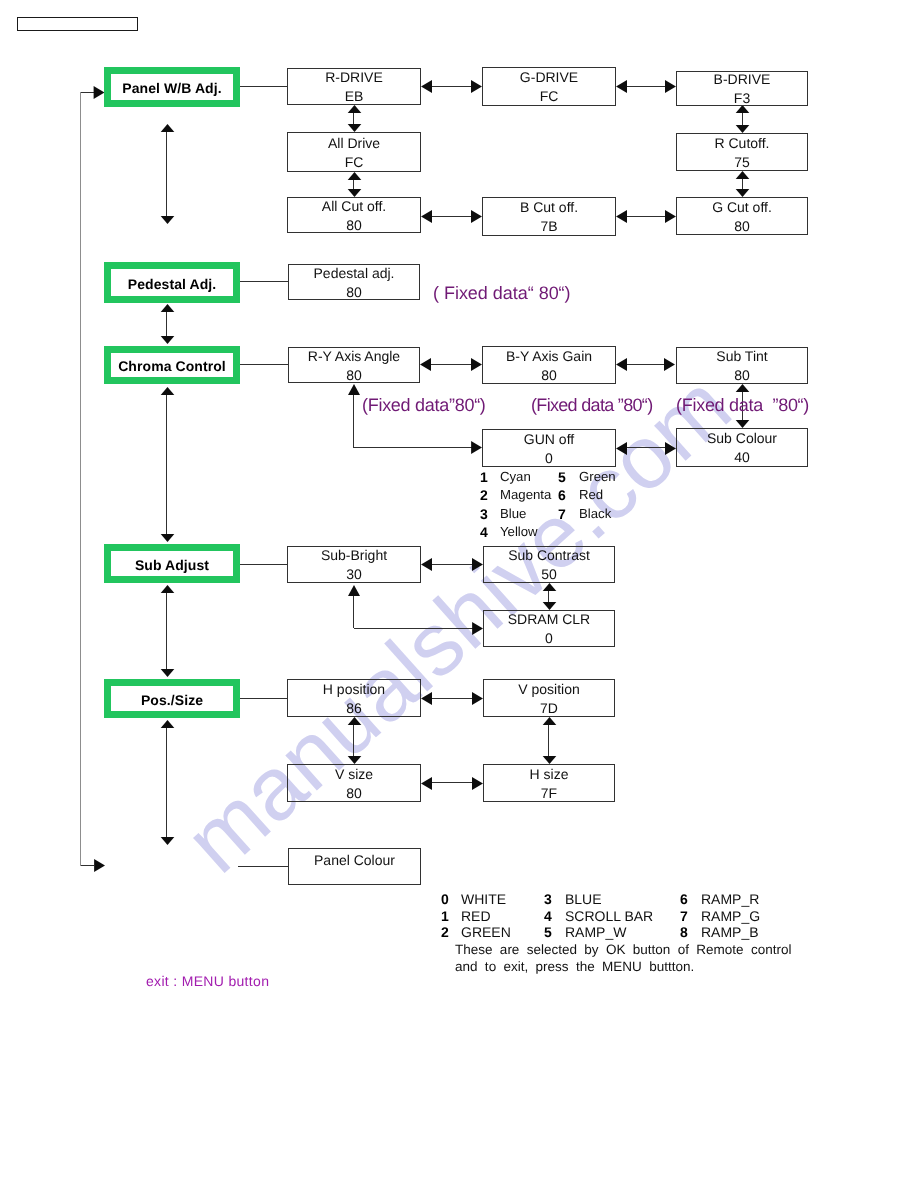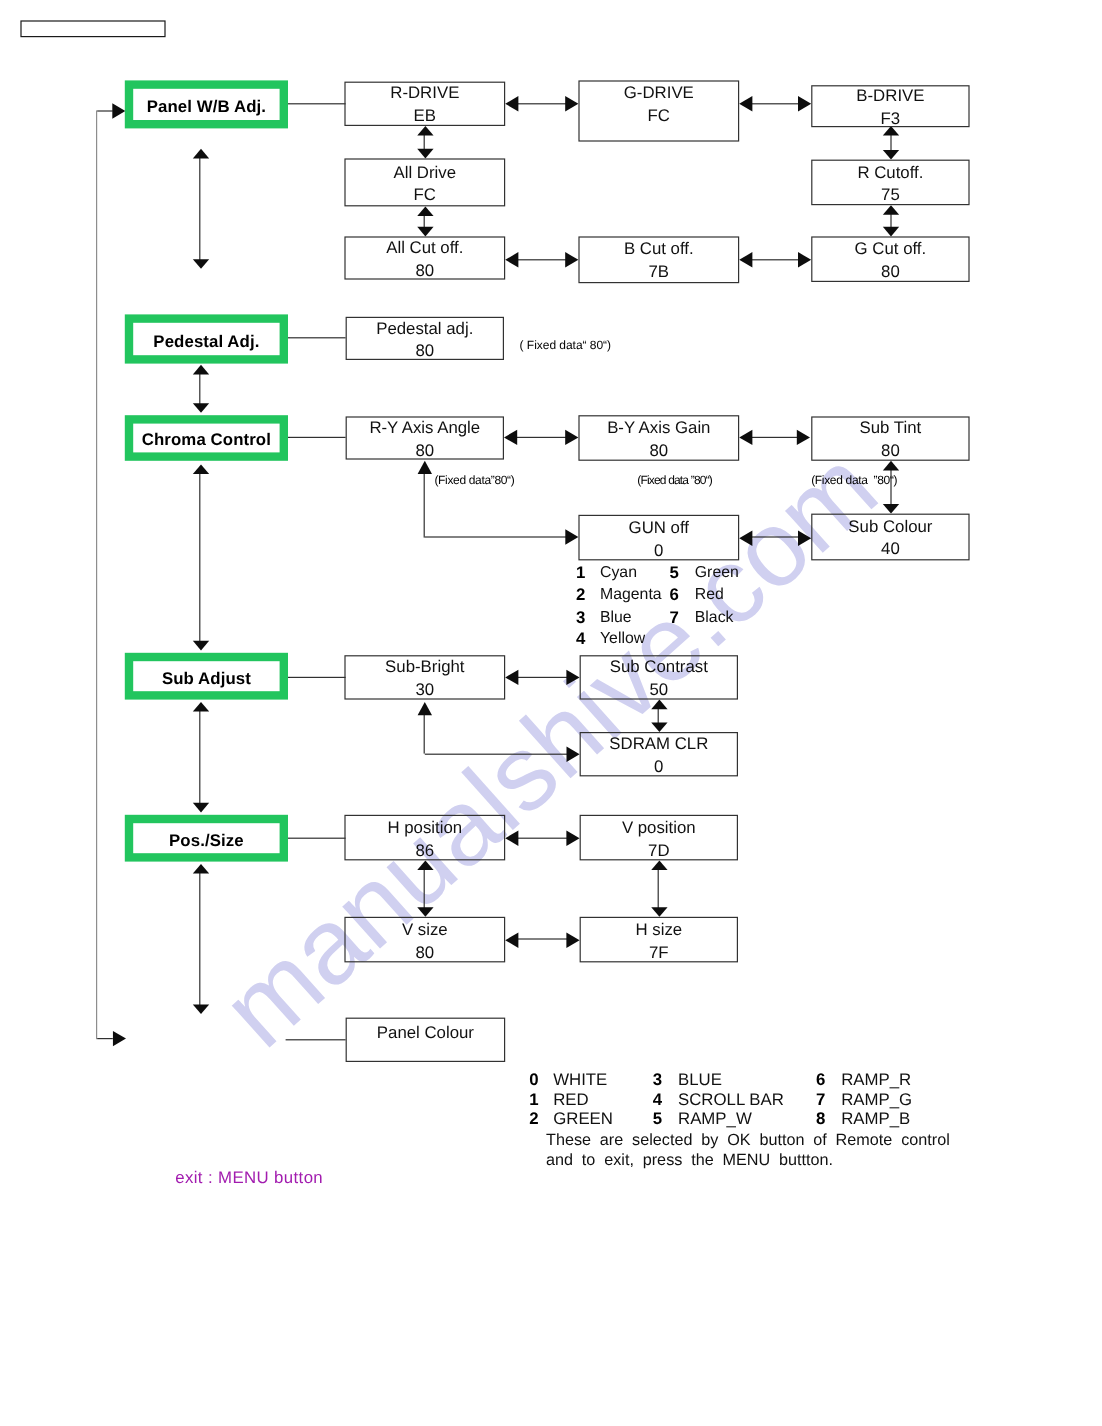--- a/index.html
+++ b/index.html
@@ -10,21 +10,21 @@
         will-change:transform;}
   #gfx{position:absolute;left:0;top:0;width:918px;height:1188px;z-index:1;}
   #wm{position:absolute;left:0;top:0;width:918px;height:1188px;pointer-events:none;z-index:0;}
   #nodes{position:absolute;left:0;top:0;width:918px;height:1188px;z-index:2;}
   .node{position:absolute;box-sizing:border-box;border:1.2px solid #323232;}
   .node.bold{border:7px solid #22c55e;}
   .node .ntitle,.node .nval{position:absolute;left:0;width:100%;text-align:center;
       font-size:14px;line-height:1;white-space:pre;color:#111;}
   .mlabel{position:absolute;left:0;width:100%;text-align:center;font-size:14px;letter-spacing:0.08px;
       font-weight:bold;line-height:1;white-space:pre;color:#000;}
-  .ann{position:absolute;white-space:pre;font-size:10px;line-height:1;color:#000000;}
+  .ann{position:absolute;white-space:pre;font-size:18px;line-height:1;color:#701a75;}
   .lg{position:absolute;white-space:pre;font-size:13.2px;line-height:1;color:#111;}
   .lgb{position:absolute;white-space:pre;font-size:14px;font-weight:bold;line-height:1;color:#000;}
   .pc{position:absolute;white-space:pre;font-size:14px;line-height:1;color:#111;}
   .pcb{position:absolute;white-space:pre;font-size:14px;font-weight:bold;line-height:1;color:#000;}
   .pcn{position:absolute;white-space:pre;font-size:13.5px;line-height:1;color:#111;word-spacing:3.6px;}
   .hdrbox{position:absolute;box-sizing:border-box;border:1.2px solid #1a1a1a;}
   .exitn{position:absolute;white-space:pre;font-size:14px;line-height:1;color:#a21caf;letter-spacing:0.32px;text-align:right;}
 </style>
 </head>
 <body>
@@ -137,21 +137,21 @@
     <div class="node bold" style="left:104px;top:346px;width:136px;height:38px;">
       <span class="mlabel" style="top:6.0px;">Chroma Control</span>
     </div>
     <div class="node bold" style="left:104px;top:679px;width:136px;height:39px;">
       <span class="mlabel" style="top:6.5px;">Pos./Size</span>
     </div>
     <div class="node" style="left:287px;top:68px;width:134px;height:37px;">
       <span class="ntitle" style="top:1.0px;">R-DRIVE</span>
       <span class="nval" style="top:20.0px;">EB</span>
     </div>
-    <div class="node" style="left:482px;top:67px;width:134px;height:51px;">
+    <div class="node" style="left:482px;top:67px;width:134px;height:39px;">
       <span class="ntitle" style="top:2.0px;">G-DRIVE</span>
       <span class="nval" style="top:21.0px;">FC</span>
     </div>
     <div class="node" style="left:676px;top:71px;width:132px;height:35px;">
       <span class="ntitle" style="top:0.0px;">B-DRIVE</span>
       <span class="nval" style="top:19.0px;">F3</span>
     </div>
     <div class="node" style="left:287px;top:132px;width:134px;height:40px;">
       <span class="ntitle" style="top:2.5px;">All Drive</span>
       <span class="nval" style="top:21.5px;">FC</span>

